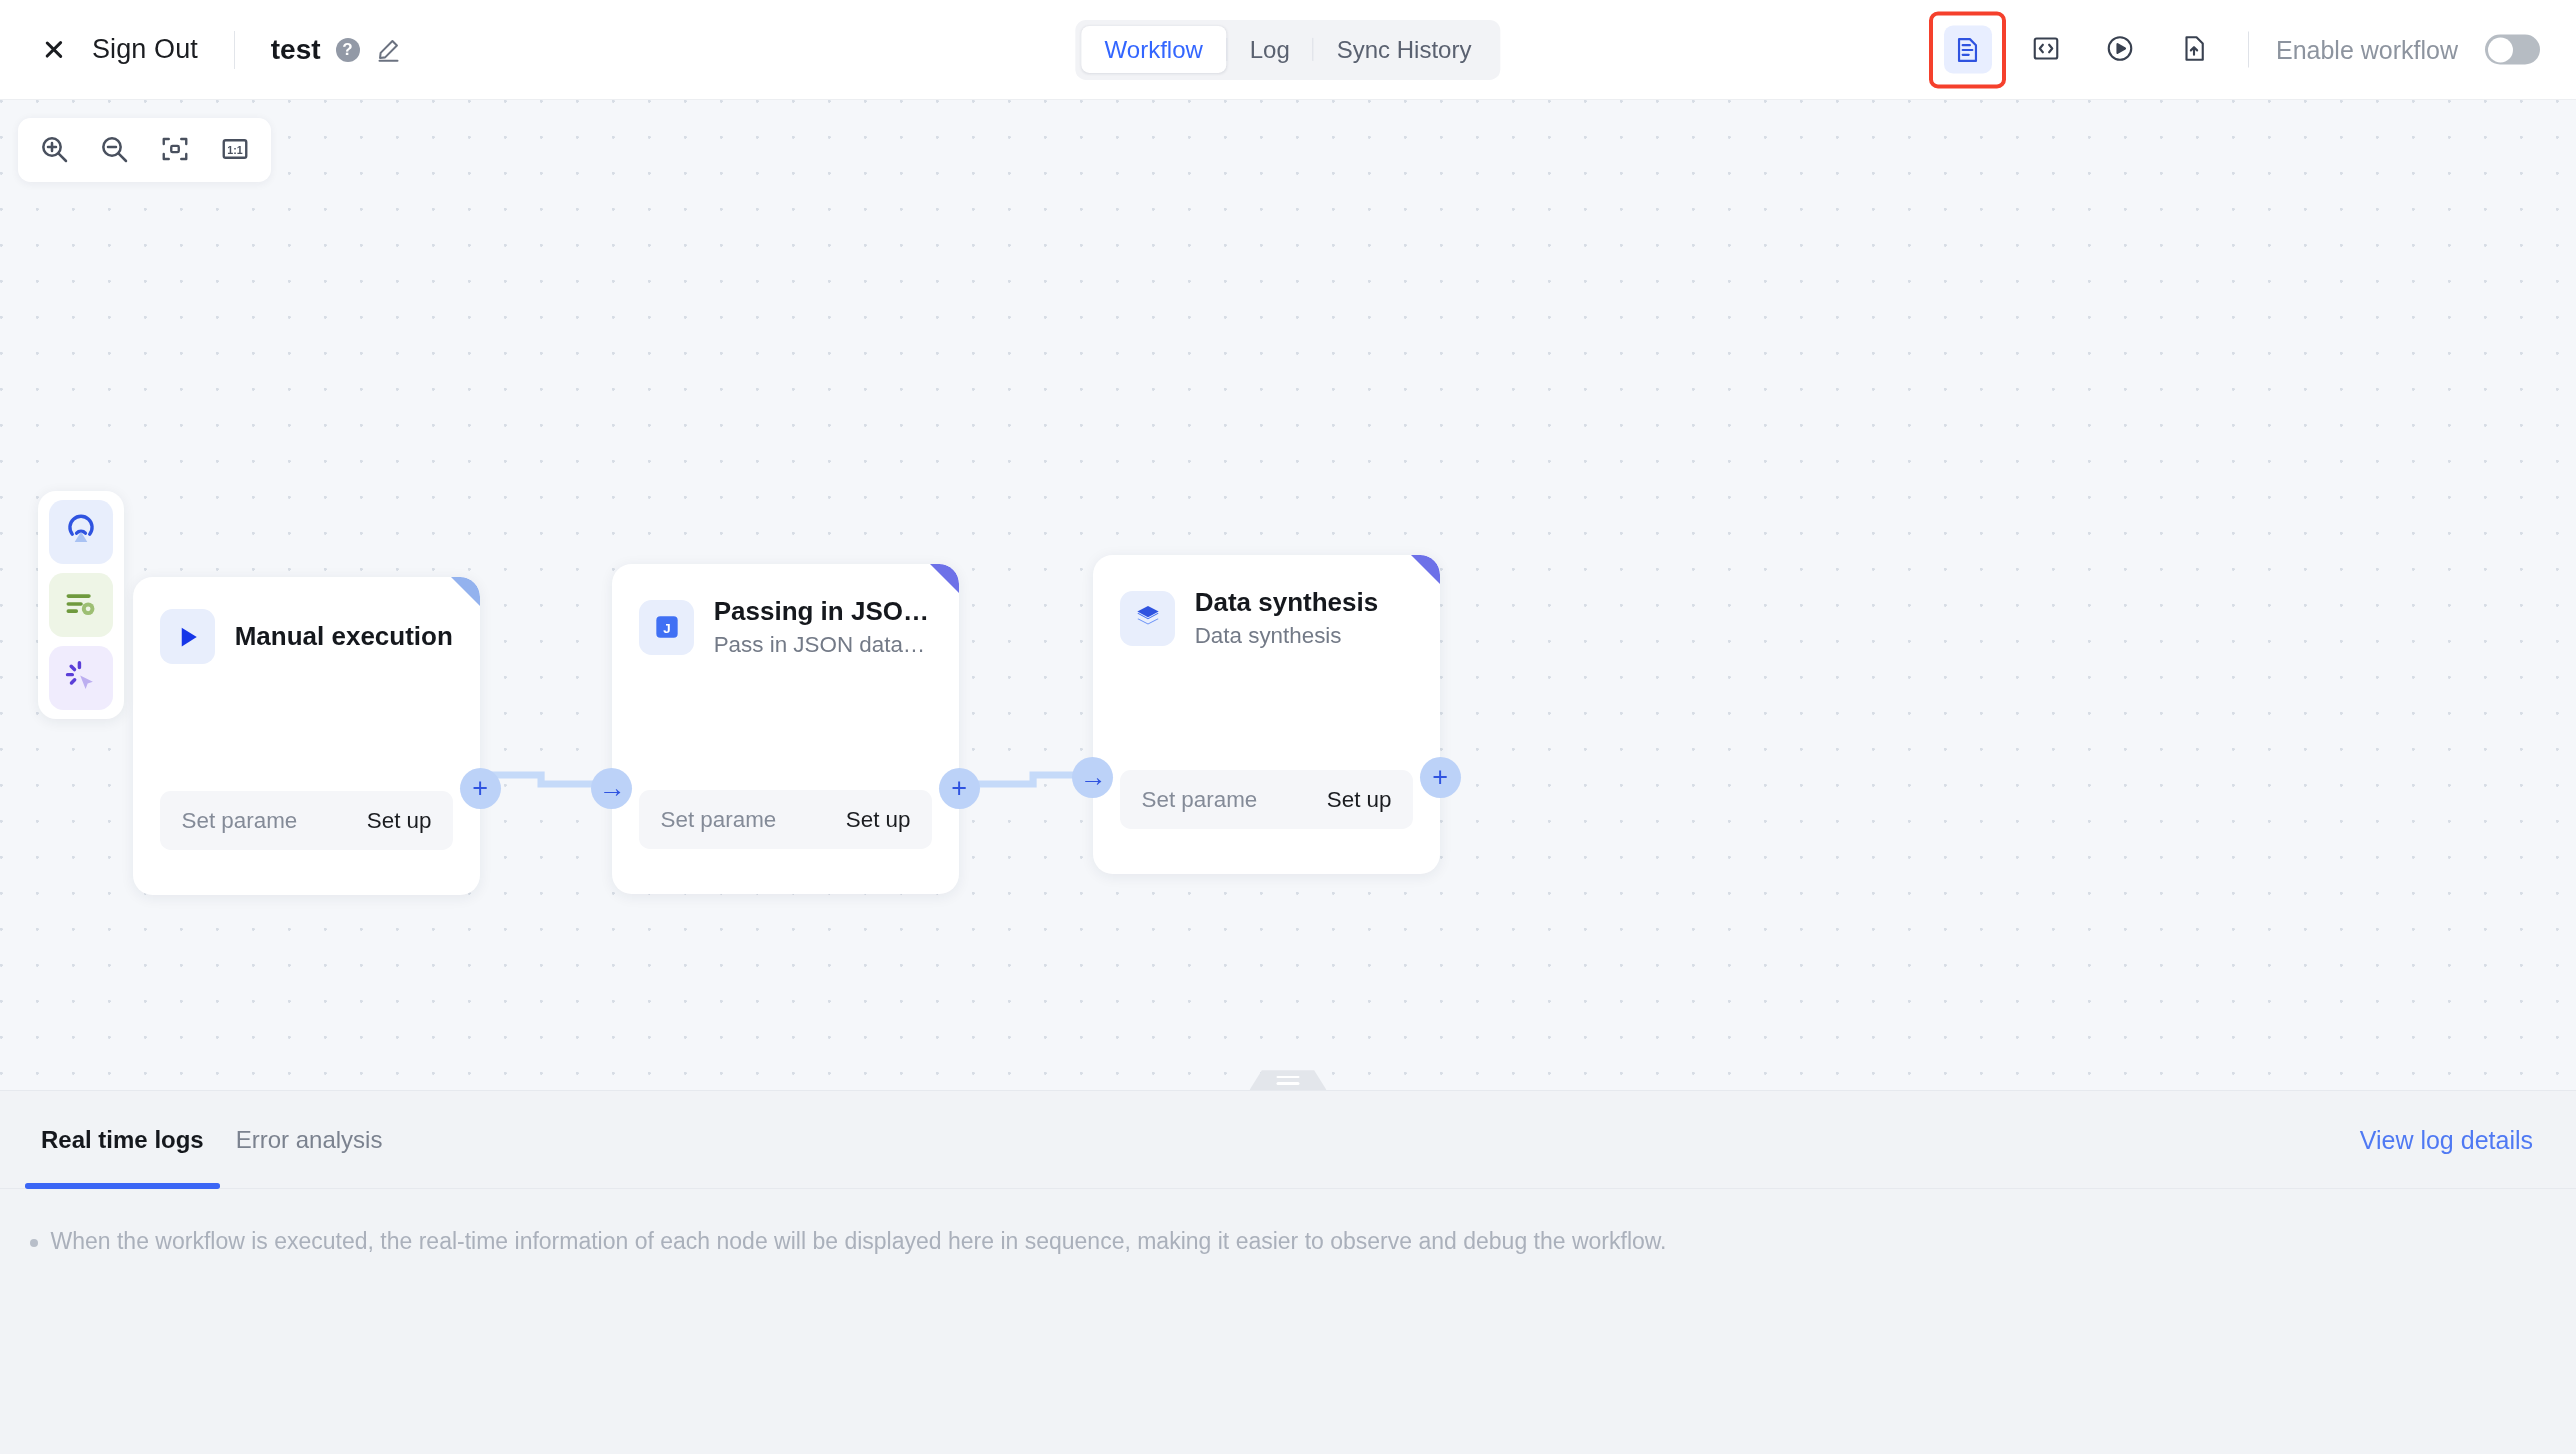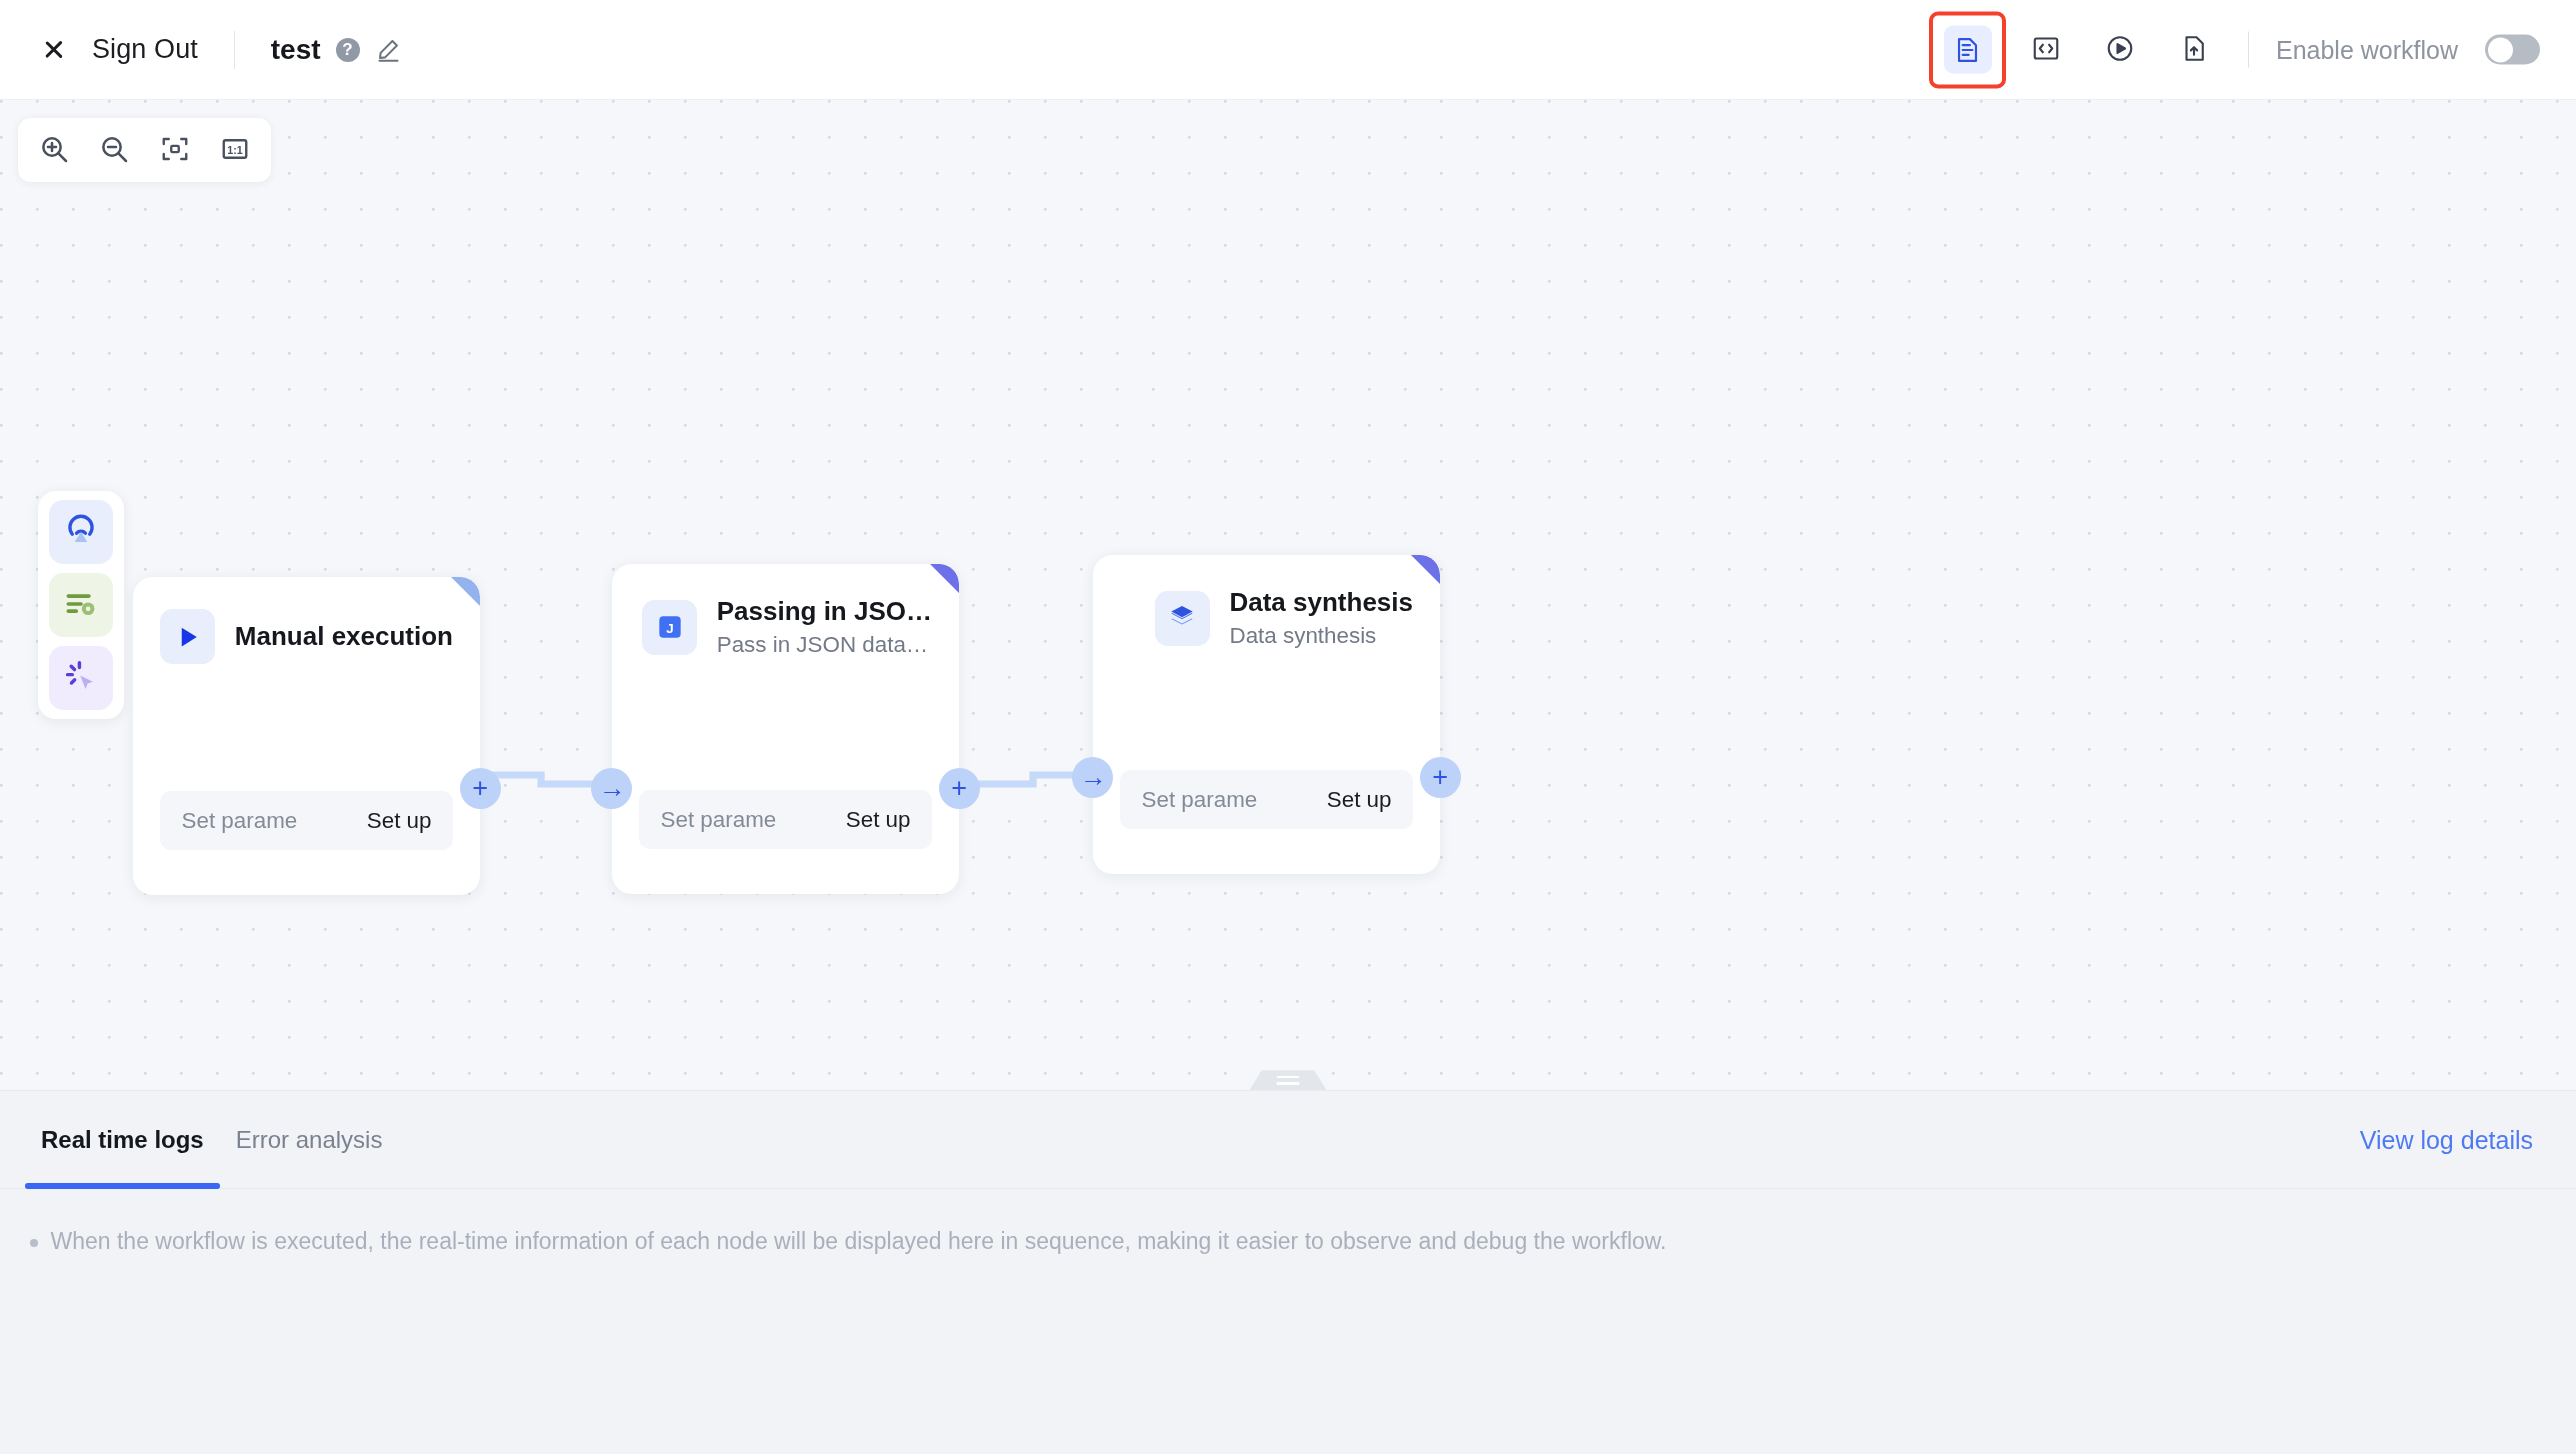--- a/index.html
+++ b/index.html
@@ -152,21 +152,21 @@
   }
   .node-inner { position: relative; width: 100%; height: 100%; overflow: hidden; border-radius: 19.7px; }
   .corner {
     position: absolute; top: 0; right: 0;
     width: 0; height: 0;
     border-top: 29px solid #93b2ee;
     border-left: 29px solid transparent;
     border-top-right-radius: 19.7px;
   }
   .corner.indigo { border-top-color: #6d71e8; }
-  .node-head { display: flex; align-items: center; gap: 19.7px; padding: 32px 27px 0 27px; justify-content: flex-end; }
+  .node-head { display: flex; align-items: center; gap: 19.7px; padding: 32px 27px 0 27px; }
   .node-icon {
     width: 55px; height: 55px; border-radius: 12.5px;
     background: #e8eefc;
     display: flex; align-items: center; justify-content: center;
     flex: 0 0 auto;
   }
   .node-texts { min-width: 0; }
   .node-title {
     font-size: 26px; font-weight: bold; color: #15181d;
     white-space: nowrap; overflow: hidden;
@@ -265,20 +265,29 @@
         <span class="help-icon">?</span>
         <span class="edit-icon">
           <svg width="27" height="27" viewBox="0 0 24 24" fill="none" stroke="#6b7280" stroke-width="1.8" stroke-linecap="round" stroke-linejoin="round">
             <path d="M15.5 4.5l4 4L9 19l-4.5.5.5-4.5z"></path>
             <path d="M4 22h16"></path>
           </svg>
         </span>
       </div>
     </div>
 
+    <div class="hdr-center">
+      <div class="tabs">
+        <div class="tab active">Workflow</div>
+        <div class="tab-sep"></div>
+        <div class="tab">Log</div>
+        <div class="tab-sep"></div>
+        <div class="tab">Sync History</div>
+      </div>
+    </div>
 
     <div class="hdr-right">
       <div class="tool-btn boxed">
         <span class="tool-icon-bg">
           <svg width="29" height="29" viewBox="0 0 24 24" fill="none" stroke="#2f53e0" stroke-width="1.8" stroke-linecap="round" stroke-linejoin="round">
             <path d="M5 3h9l5 5v13H5z"></path>
             <path d="M8 8h6M8 12h8M8 16h5"></path>
           </svg>
         </span>
       </div>

